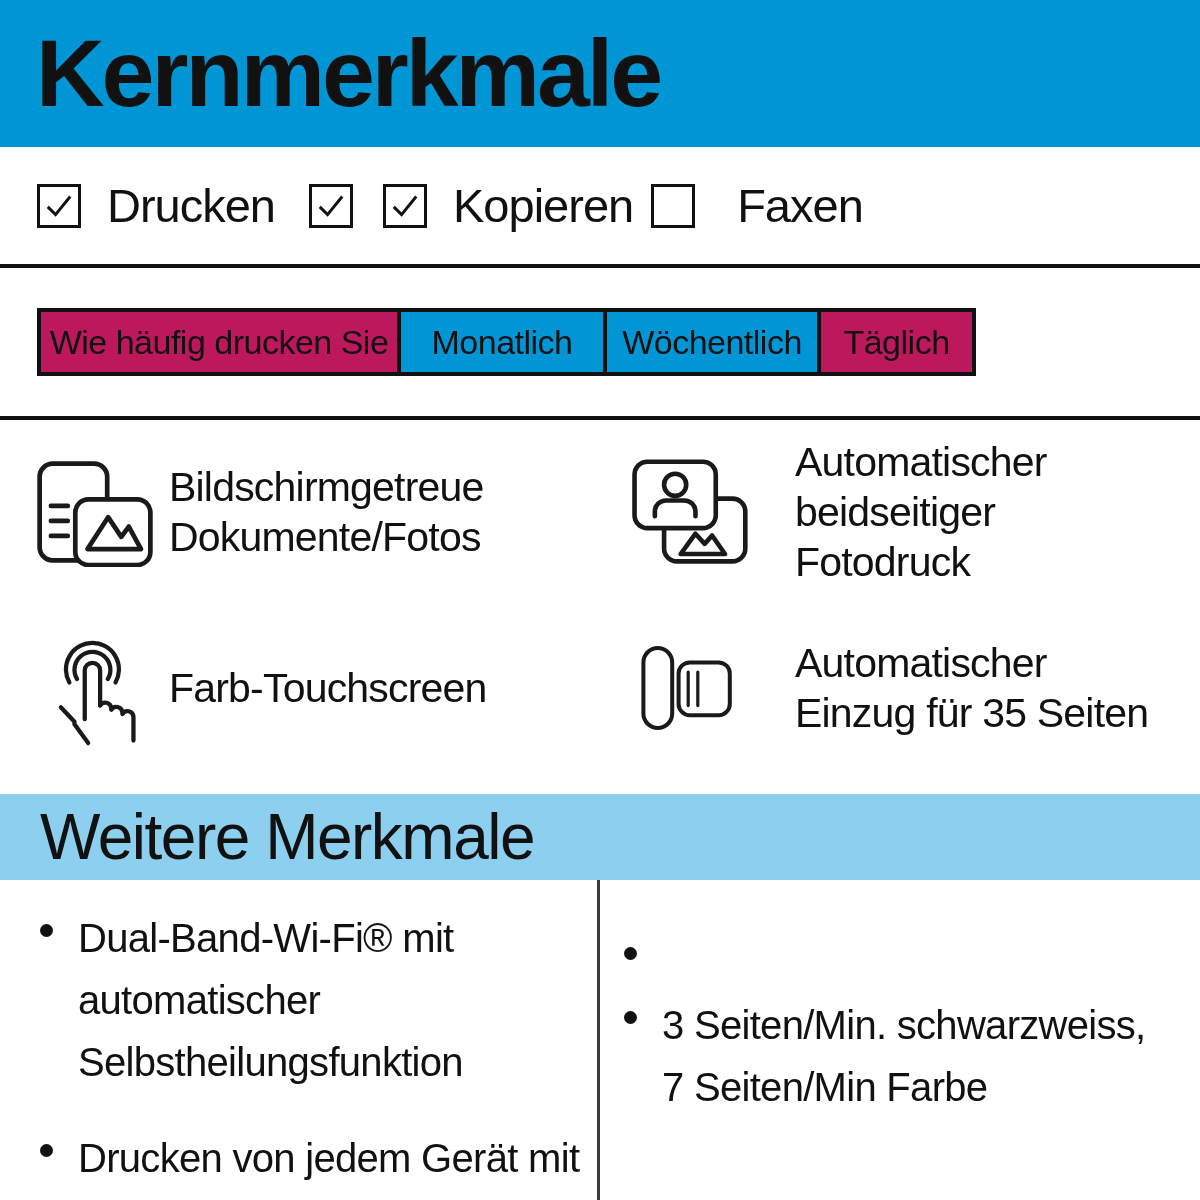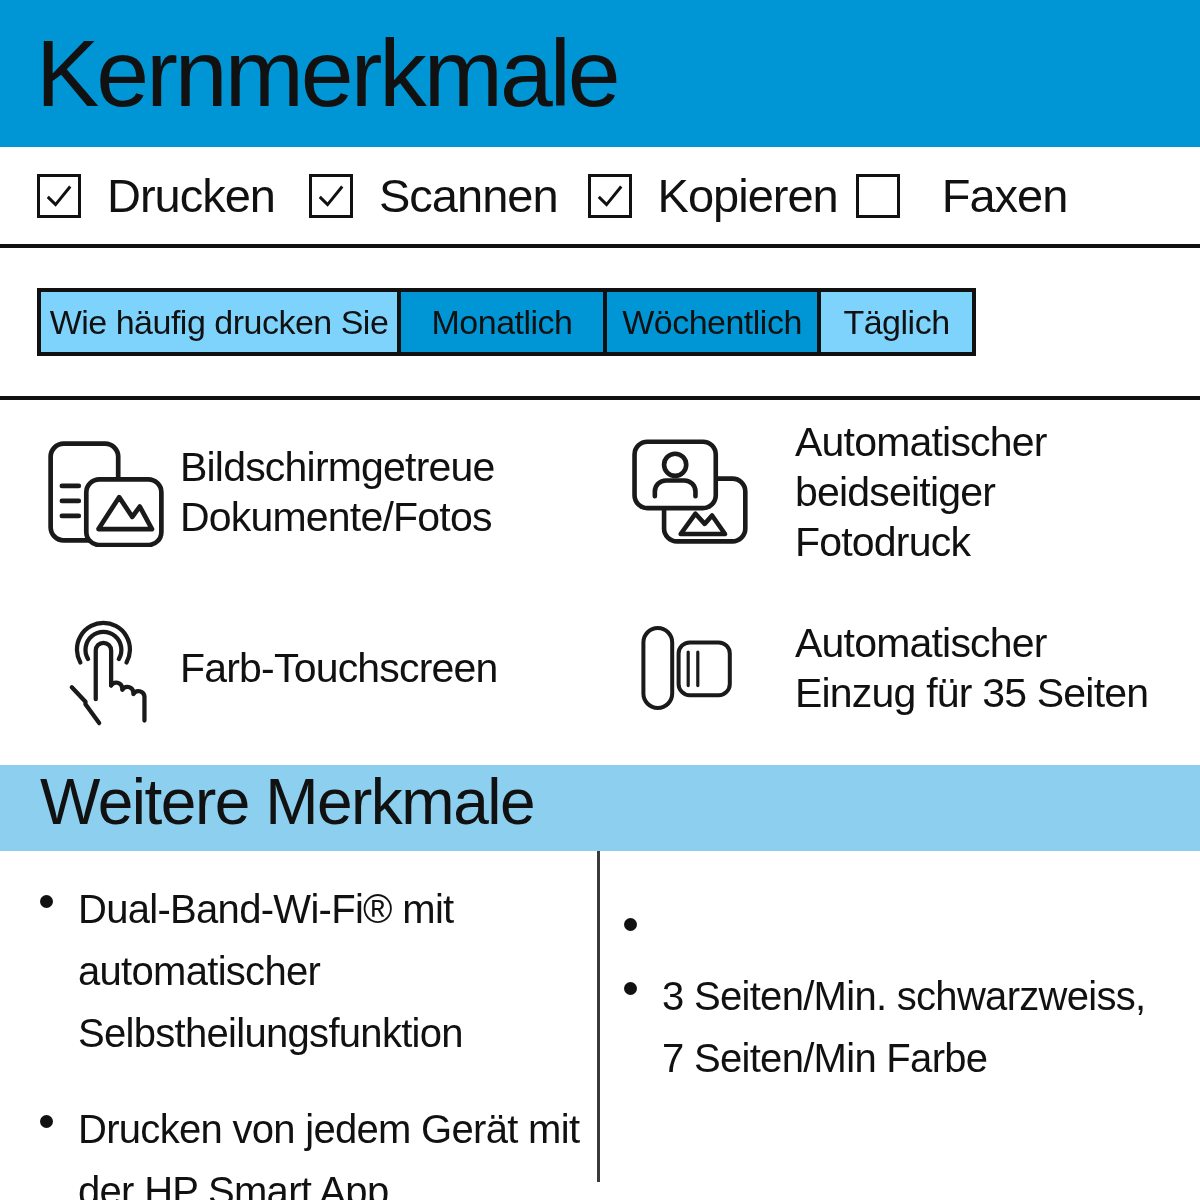--- a/index.html
+++ b/index.html
@@ -1,44 +1,44 @@
 <!DOCTYPE html>
 <html style="--brand_blue: #0096d6; --light_blue: #8dcfee; --ink: #111111;"><head>
 <meta charset="utf-8">
 <style>
   *{margin:0;padding:0;box-sizing:border-box}
   html,body{width:1200px;height:1200px}
   body{font-family:"Liberation Sans","DejaVu Sans",sans-serif;color:#111;background:#fff;overflow:hidden}
   .band-dark{height:147px;background:var(--brand_blue);display:flex;align-items:center;padding-left:36px}
-  .band-dark h1{font-size:95px;font-weight:400;letter-spacing:-3px;line-height:1}
-  .cap-row{height:97px;display:flex;padding-left:37px}
+  .band-dark h1{font-size:95px;font-weight:700;letter-spacing:-3px;line-height:1}
+  .cap-row{height:117px;display:flex;padding-left:37px}
   .cap{display:flex;align-items:center}
   .cap-m1{margin-right:34px}.cap-m2{margin-right:30px}.cap-m3{margin-right:18px}
   .cb{width:44px;height:44px;border:3px solid #111;background:#fff;display:flex;align-items:center;justify-content:center;flex:none}
   .cb svg{width:38px;height:38px;visibility:hidden}
   .cb.checked svg{visibility:visible}
   .cap-label{font-size:47px;margin-left:26px;letter-spacing:-1px;white-space:nowrap}
   .cap-label.last{margin-left:42px}
   .rule{height:4px;background:#111}
   .freq{height:148px;display:flex;align-items:center;padding-left:37px}
-  .freq-bar{display:flex;height:68px;border:4px solid #111;background:#7dd3fc}
+  .freq-bar{display:flex;height:68px;border:4px solid #111;background:#be185d}
   .fcell{display:flex;align-items:center;justify-content:center;font-size:34px;letter-spacing:-0.5px;white-space:nowrap}
   .fcell.q{width:356px}
   .fcell.o1{width:206px;border-left:4px solid #111}
   .fcell.o2{width:214px;border-left:4px solid #111}
   .fcell.o3{width:155px;border-left:4px solid #111}
   .fcell.hl{background:var(--brand_blue)}
   .features{display:grid;grid-template-columns:600px 600px;grid-template-rows:183px 169px;align-items:center}
-  .feature{display:flex;align-items:center;padding-left:40px}
+  .feature{display:flex;align-items:center;padding-left:29px}
   .feature.right{padding-left:25px}
   .icon-box{width:132px;flex:none;display:flex;align-items:center;justify-content:center;margin-right:8px}
   .feature.right .icon-box{width:128px;margin-right:42px}
   .icon-box svg{fill:none;stroke:#1a1a1a;stroke-width:5;stroke-linecap:round;stroke-linejoin:round}
   .ftext{font-size:41px;line-height:50px;letter-spacing:-0.8px;white-space:pre-line}
-  .band-light{height:86px;background:var(--light_blue);display:flex;padding-left:40px;margin-top:13px}
+  .band-light{height:86px;background:var(--light_blue);display:flex;align-items:center;padding-left:40px;margin-top:22px}
   .band-light h2{font-size:64px;font-weight:500;letter-spacing:-1.5px}
   .cols{display:flex;height:331px}
   ul.col{list-style:none;width:597px;padding:27px 0 0 40px}
   ul.col-right{width:603px;border-left:3px solid #3a3a3a;padding-left:24px}
   .col li{display:flex;margin-bottom:34px}
   .dot{width:13px;height:13px;border-radius:50%;background:#111;flex:none;margin:17px 25px 0 0}
   .col-right li:first-child .dot{margin-top:40px}
   .btext{font-size:40px;line-height:62px;letter-spacing:-0.7px;white-space:pre-line}
 </style>
 </head>
@@ -58,21 +58,20 @@
           </svg>
       </span>
       <span class="cap-label">Drucken</span>
     </div>
     <div class="cap cap-m2">
       <span class="cb checked">
         <svg viewBox="0 0 44 44">
             <polyline points="9,23 18,32 35,11" fill="none" stroke="#111" stroke-width="3.4"></polyline>
           </svg>
       </span>
-      <span class="cap-label">Scannen</span>
     </div>
     <div class="cap cap-m3">
       <span class="cb checked">
         <svg viewBox="0 0 44 44">
             <polyline points="9,23 18,32 35,11" fill="none" stroke="#111" stroke-width="3.4"></polyline>
           </svg>
       </span>
       <span class="cap-label">Kopieren</span>
     </div>
     <div class="cap">

